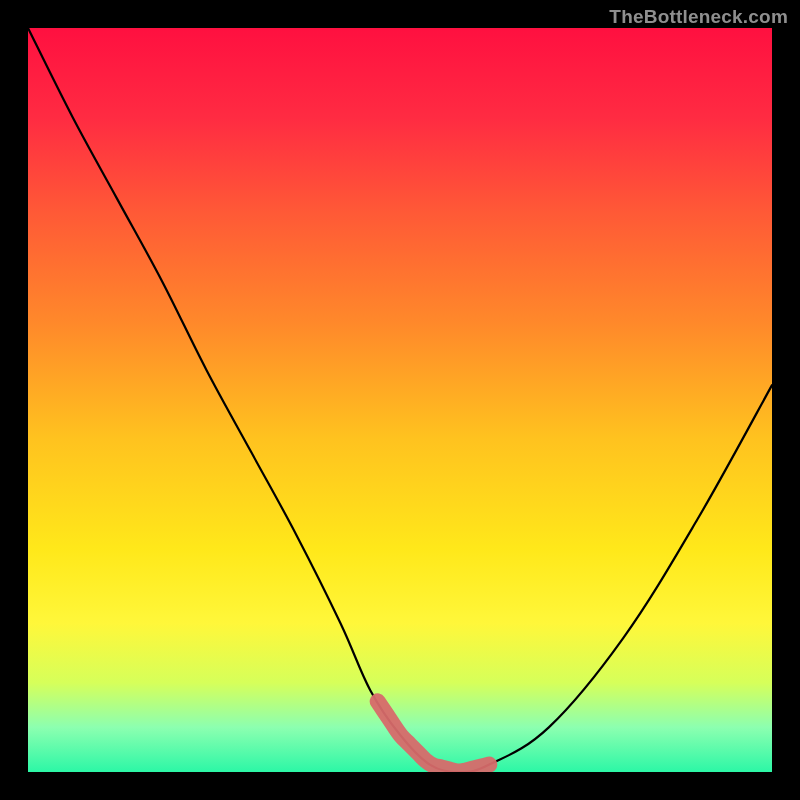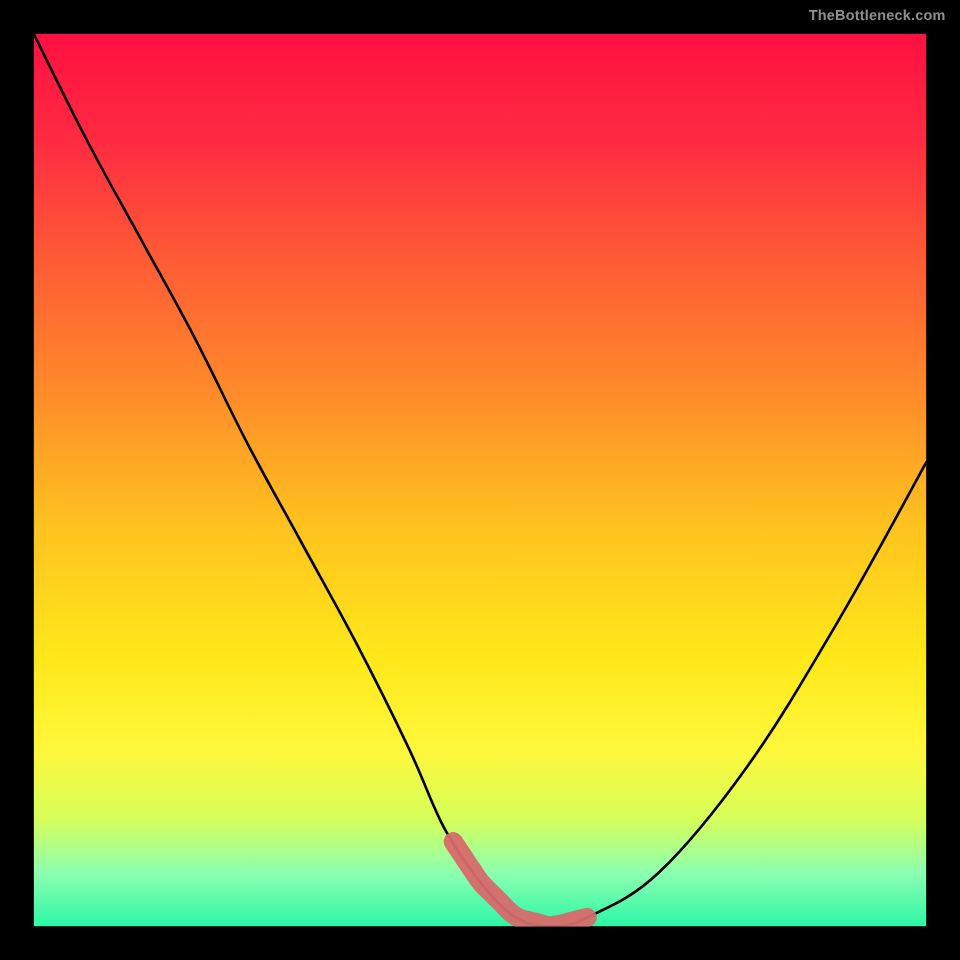--- a/index.html
+++ b/index.html
@@ -20,21 +20,21 @@
   .stage svg {
     display: block;
     width: 744px;
     height: 744px;
   }
   .watermark {
     position: absolute;
     top: 6px;
     right: 12px;
     font-family: Arial, Helvetica, sans-serif;
-    font-size: 12px;
+    font-size: 19px;
     font-weight: 600;
     color: #8f8f8f;
     letter-spacing: 0.2px;
     user-select: none;
   }
 </style>
 </head>
 <body>
 
 <div class="stage">

